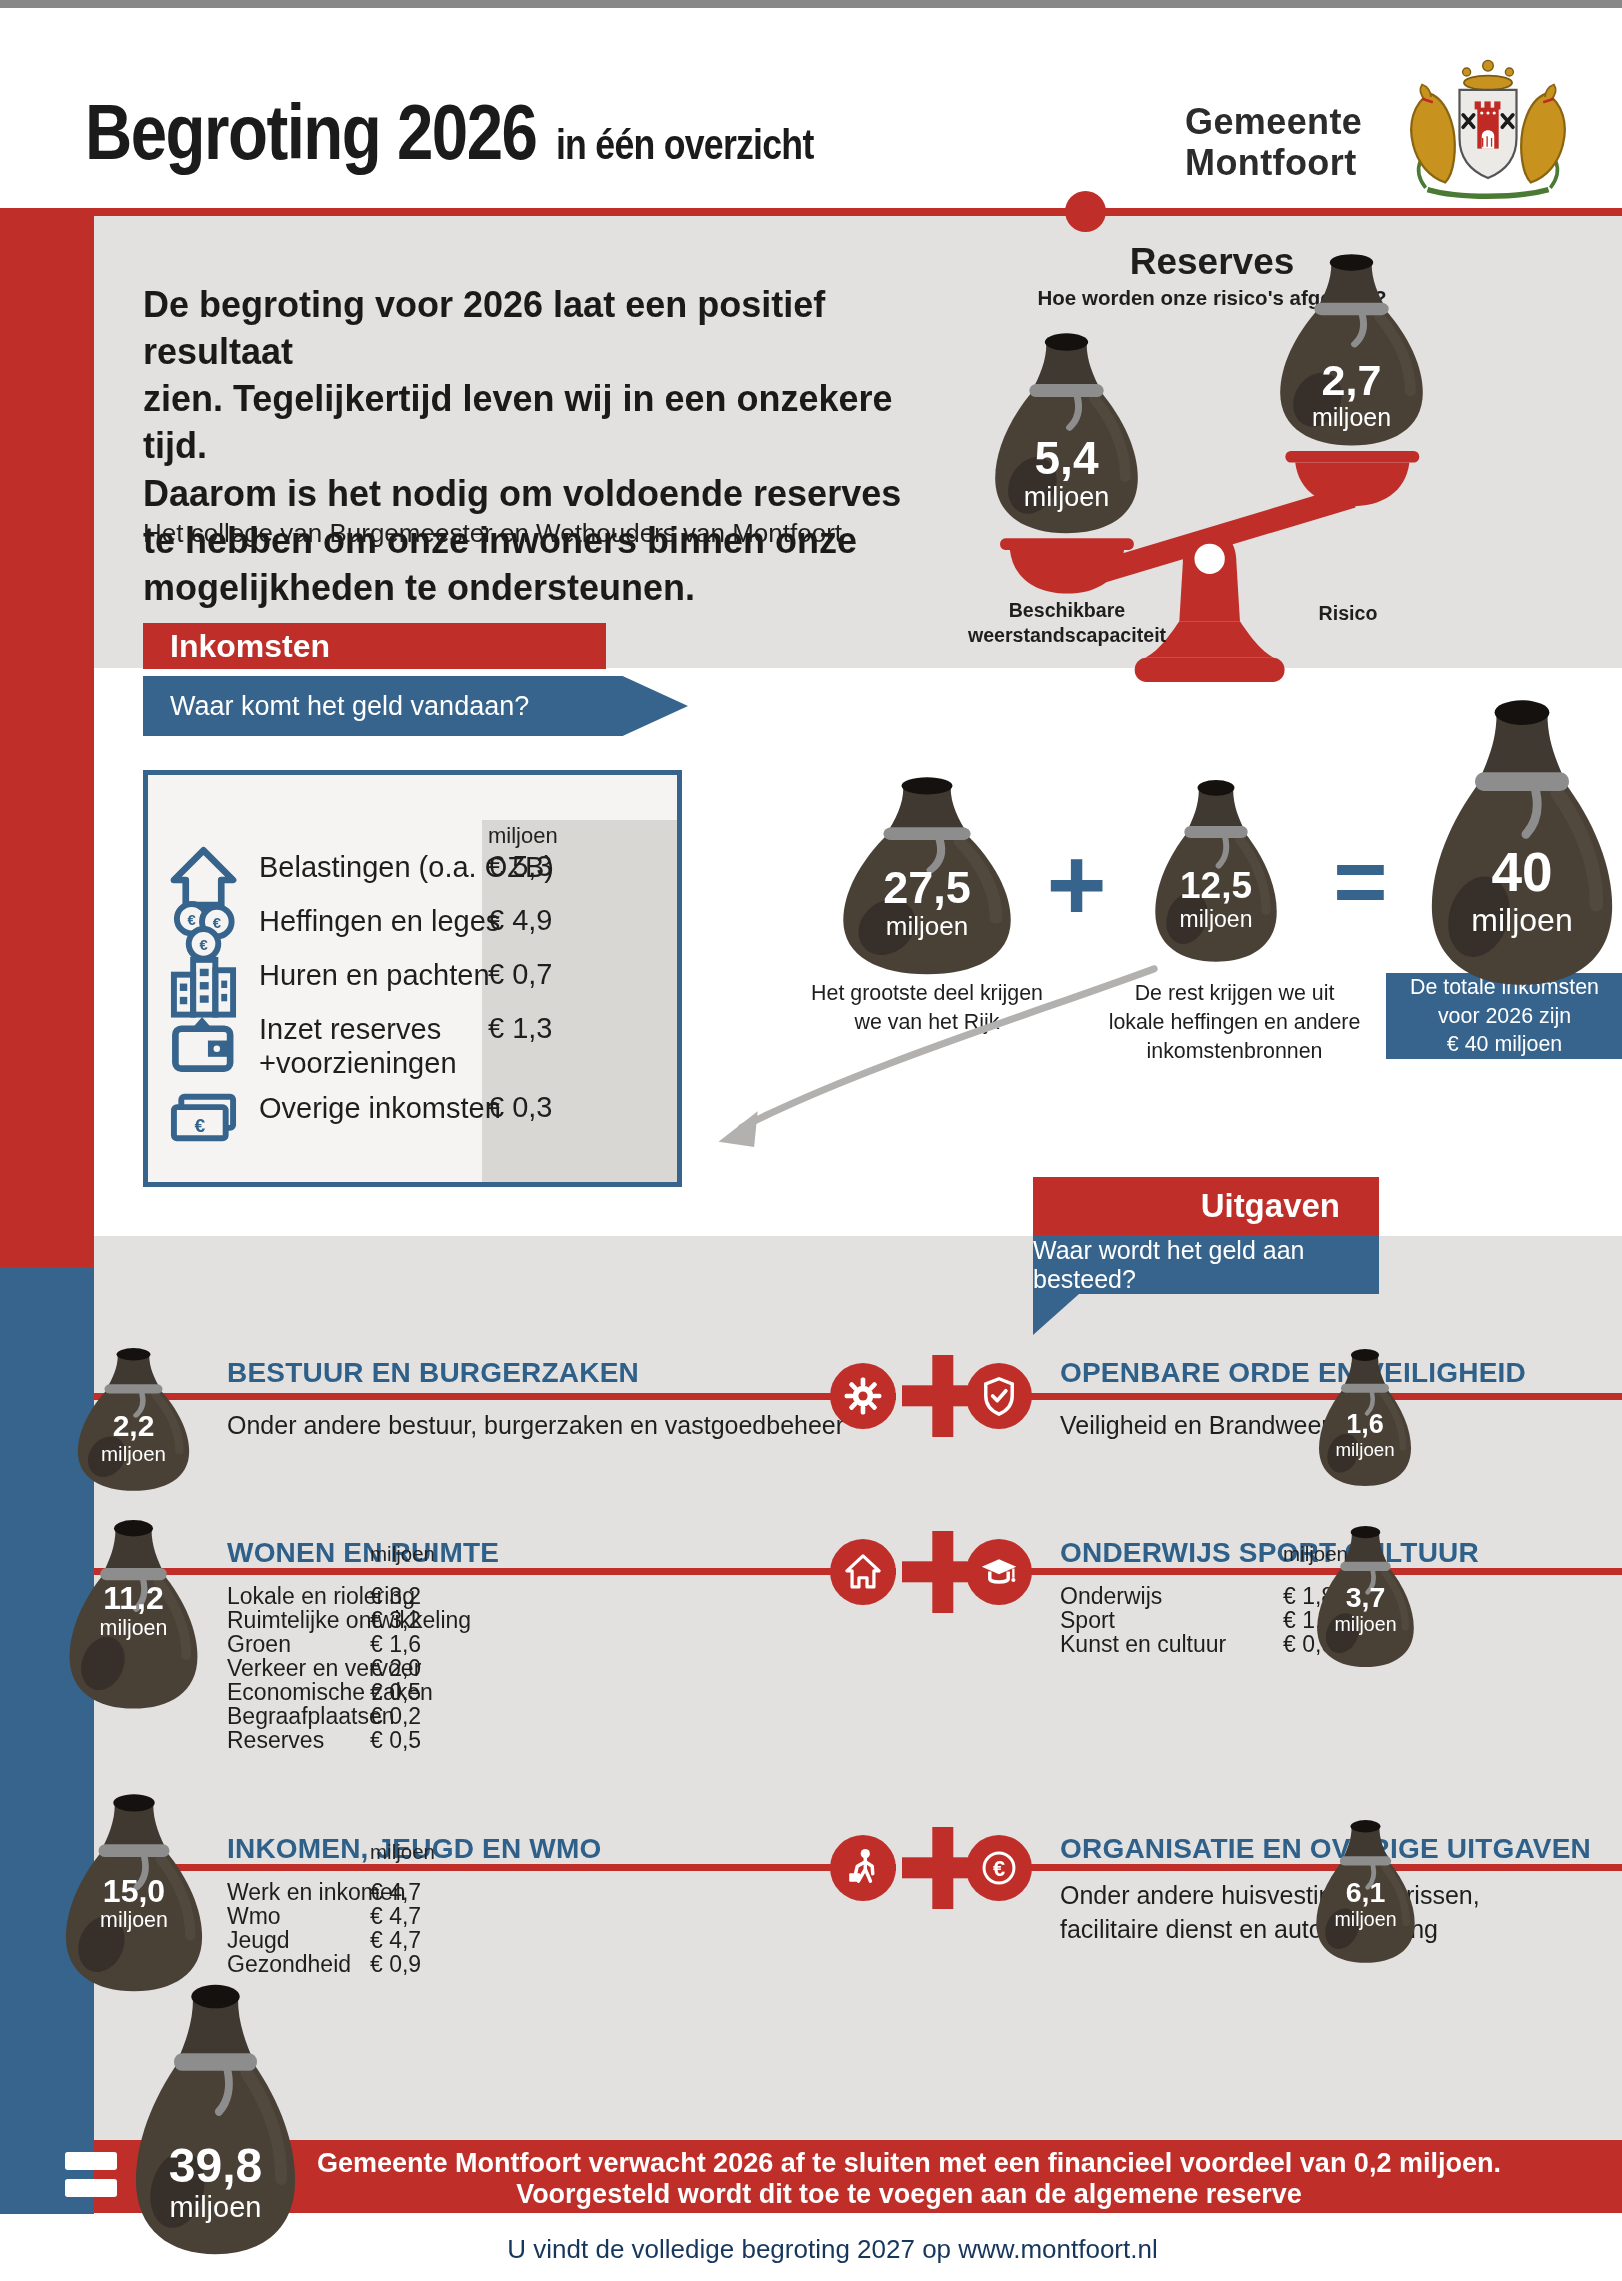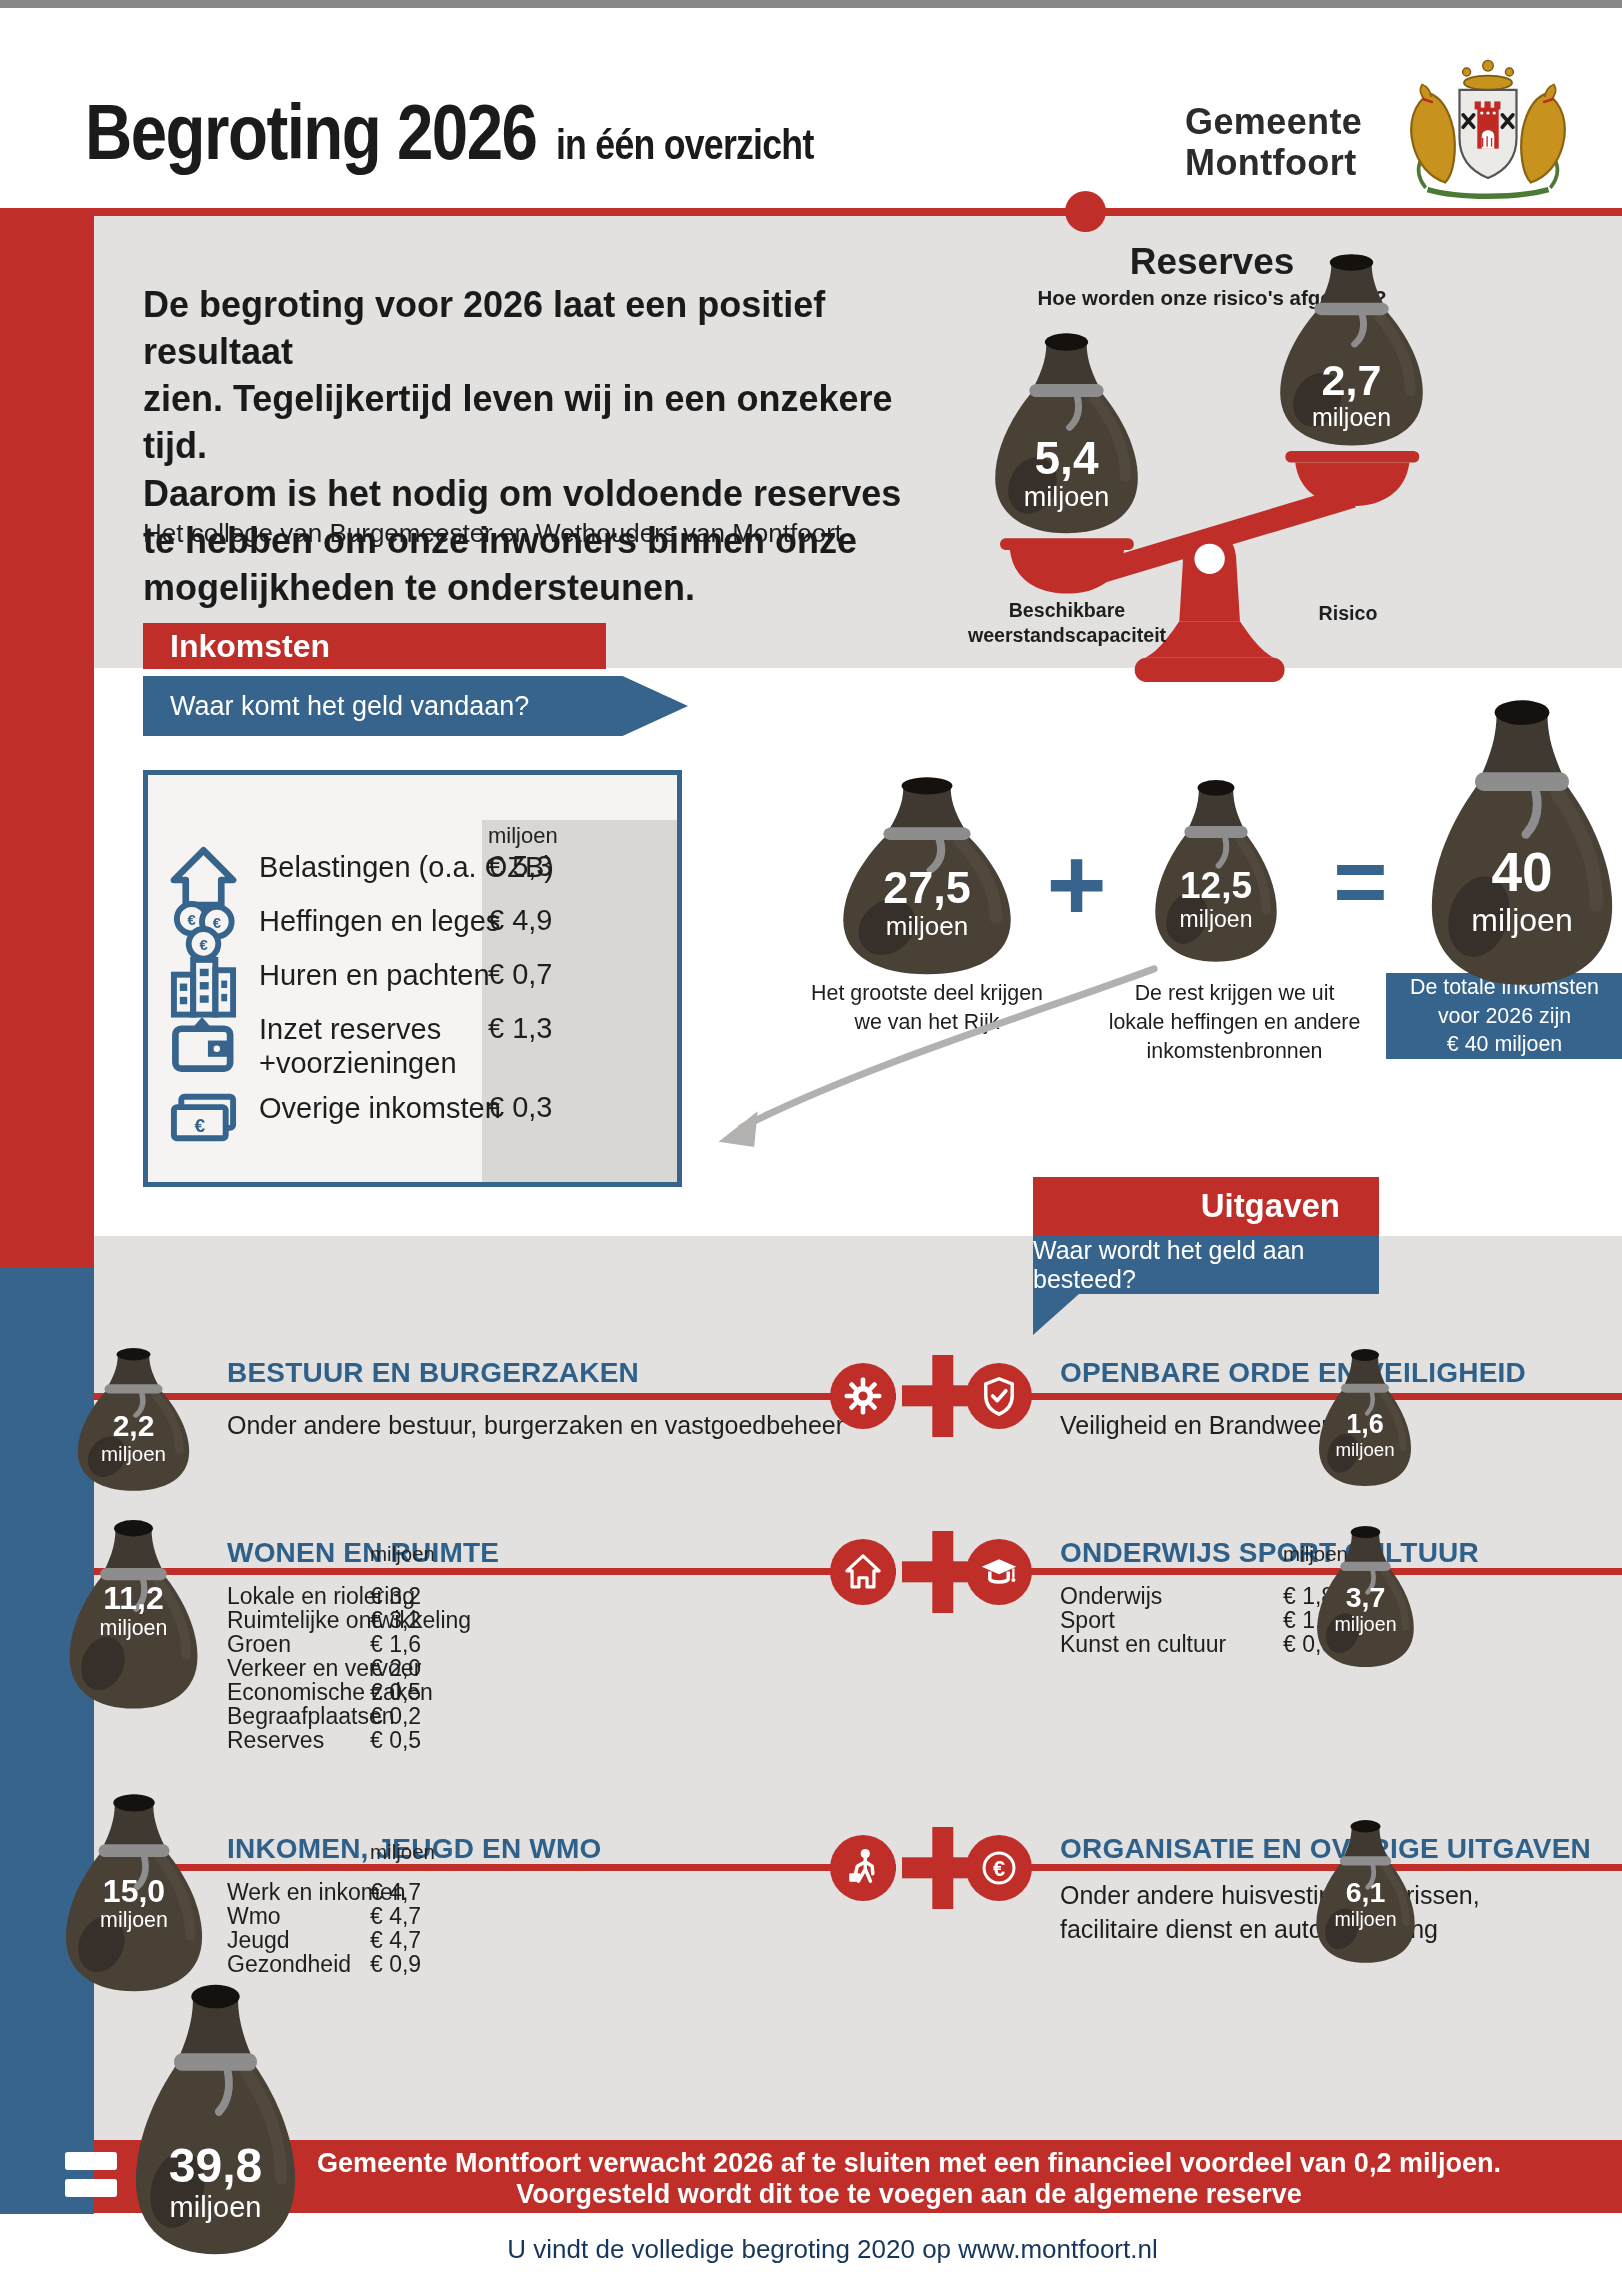--- a/index.html
+++ b/index.html
@@ -571,16 +571,16 @@
       </div>
     <div class="bag-label">
         <div class="bag-value">39,8</div>
       <div class="bag-unit">miljoen</div>
       </div>
   </div>
   <div class="result-text">
     <div>Gemeente Montfoort verwacht 2026 af te sluiten met een financieel voordeel van 0,2 miljoen.</div>
     <div>Voorgesteld wordt dit toe te voegen aan de algemene reserve</div>
   </div>
-  <div class="footer">U vindt de volledige begroting 2020 op www.montfoort.nl</div>
+  <div class="footer">U vindt de volledige begroting 2027 op www.montfoort.nl</div>
 
 </div>
 
 
 </body></html>

